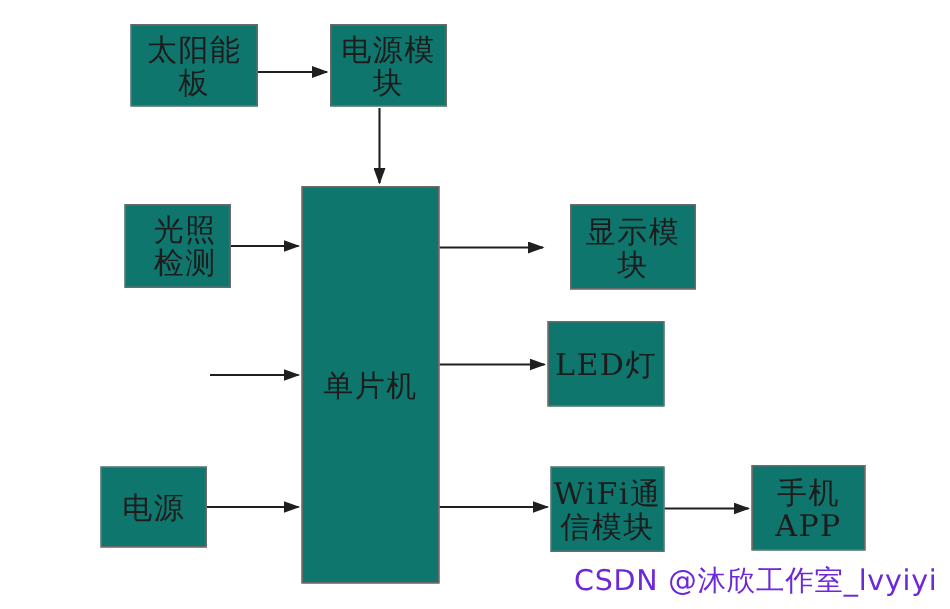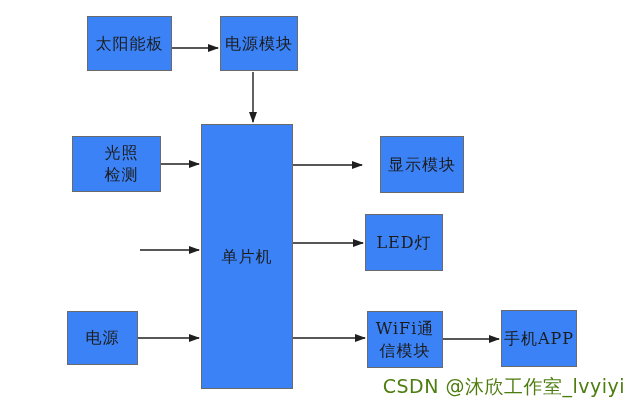--- a/index.html
+++ b/index.html
@@ -14,49 +14,49 @@
   #wires {
     position: absolute;
     left: 0; top: 0;
     width: 633px; height: 406px;
     pointer-events: none;
   }
   .node {
     position: absolute;
     box-sizing: border-box;
     border: 1.5px solid #6a6a6a;
-    background: #3b82f6;
+    background: #0f766e;
     display: flex;
     align-items: center;
     justify-content: center;
     text-align: center;
     color: #1c1c1c;
-    font-size: 16px;
+    font-size: 20px;
     line-height: 22px;
     letter-spacing: 1px;
     white-space: pre-line;
   }
   .node-solar   { left: 87px;  top: 16px;  width: 85px; height: 55px; }
   .node-power   { left: 220px; top: 16px;  width: 78px; height: 55px; }
-  .node-light   { left: 72px;  top: 136px; width: 89px; height: 56px; padding-left: 10px; }
+  .node-light   { left: 83px;  top: 136px; width: 71px; height: 56px; padding-left: 10px; }
   .node-key     { left: 69px;  top: 223px; width: 71px; height: 54px; }
   .node-supply  { left: 67px;  top: 311px; width: 71px; height: 54px; }
   .node-mcu     { left: 201px; top: 124px; width: 92px; height: 265px; padding-bottom: 0; }
   .node-display { left: 380px; top: 136px; width: 84px; height: 57px; }
   .node-led     { left: 365px; top: 214px; width: 78px; height: 57px; }
   .node-wifi    { left: 367px; top: 311px; width: 76px; height: 57px; }
   .node-app     { left: 501px; top: 310px; width: 76px; height: 57px; }
   .watermark {
     position: absolute;
     right: 8px;
     top: 374px;
     font-family: "DejaVu Sans", "Liberation Sans", sans-serif;
     font-size: 19px;
     letter-spacing: 0.5px;
-    color: #4d7c0f;
+    color: #6d28d9;
     white-space: nowrap;
     user-select: none;
   }
 </style>
 </head>
 <body>
 
 <div id="stage">
 
   <svg id="wires" viewBox="0 0 633 406" xmlns="http://www.w3.org/2000/svg">

